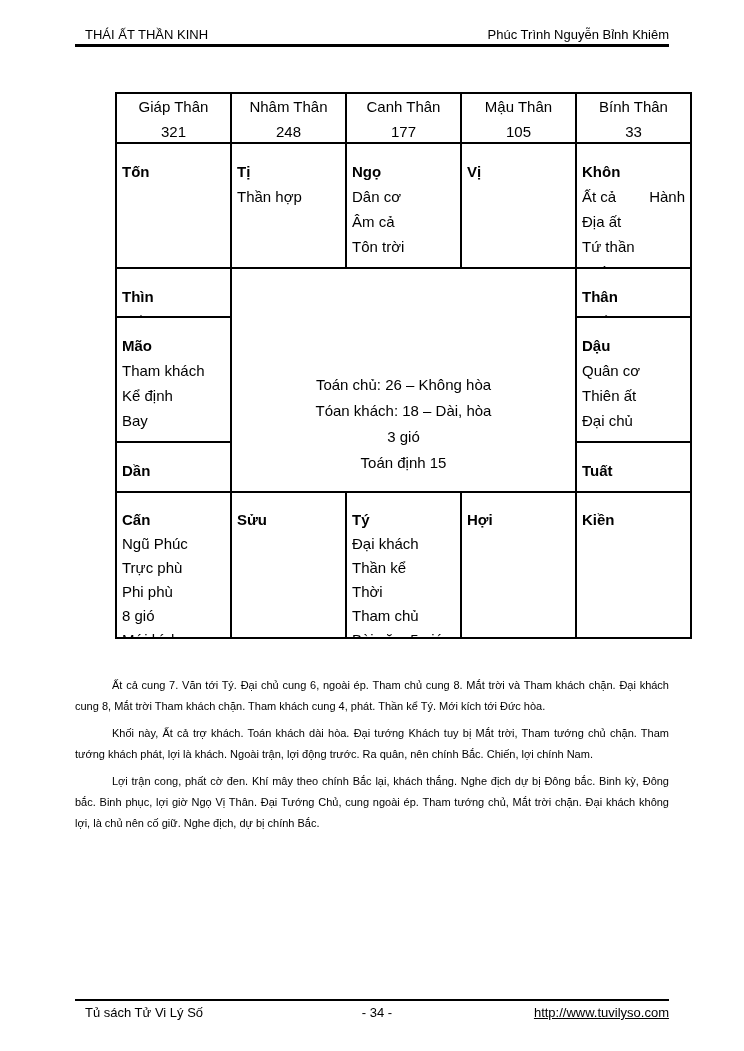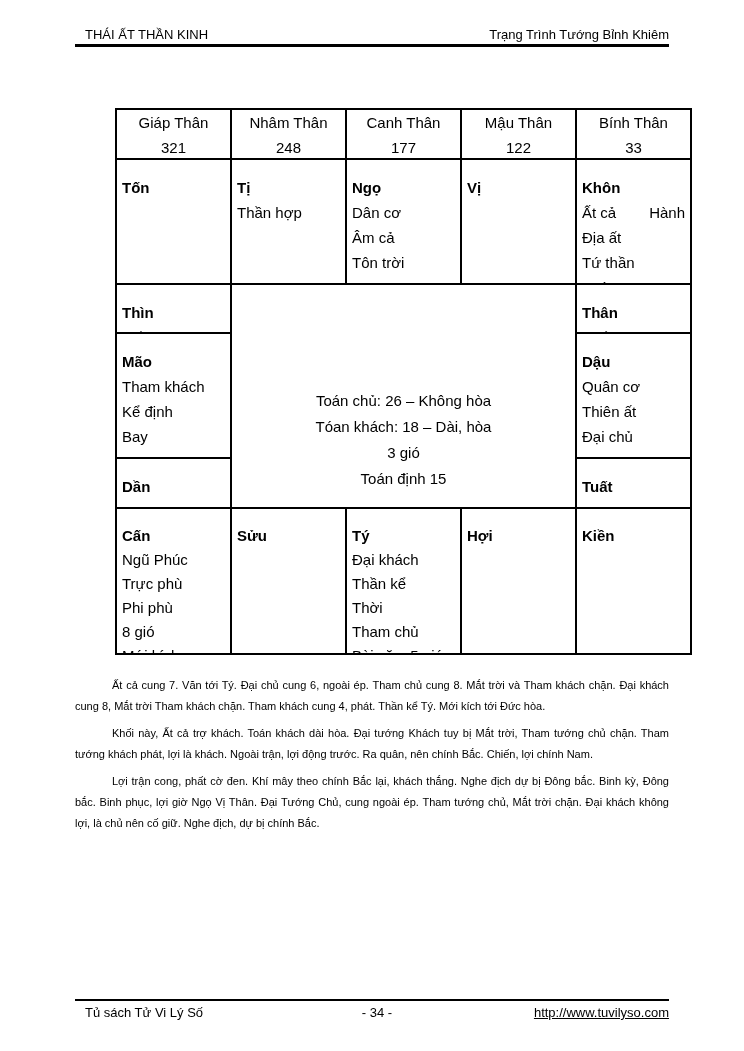--- a/index.html
+++ b/index.html
@@ -7,21 +7,21 @@
     position:relative;width:744px;height:1051px;background:#ffffff;
     font-family:"Liberation Sans","DejaVu Sans",sans-serif;color:#000;
     overflow:hidden;
   }
   
   .hdr{position:absolute;left:75px;top:27px;width:594px;display:flex;justify-content:space-between;font-size:13px;}
   .hdr-left{padding-left:10px;}
   .hdr-rule{position:absolute;left:75px;top:44px;width:594px;height:3px;background:#000;}
   
   .grid{
-    position:absolute;left:115px;top:108px;
+    position:absolute;left:115px;top:92px;
     display:grid;grid-template-columns:repeat(5,115px);
     grid-template-rows:50px 125px 49px 125px 50px 146px;
     border-top:2px solid #000;border-left:2px solid #000;
   }
   .cell{border-right:2px solid #000;border-bottom:2px solid #000;padding:15px 5px;font-size:15px;overflow:hidden;}
   .ycell{text-align:center;line-height:25px;padding:0 2px;}
   .title{font-weight:bold;line-height:25px;}
   .line{line-height:25px;white-space:pre-wrap;}
   .r6 .title{line-height:24px;}
   .r6 .line{line-height:24px;}
@@ -44,41 +44,41 @@
   .ftr-right{flex:1;text-align:right;}
   .ftr-right a{color:#000;text-decoration:underline;}
 </style>
 </head>
 <body>
 
 <div class="page">
 
   <div class="hdr">
     <span class="hdr-left">THÁI ẤT THẦN KINH</span>
-    <span class="hdr-right">Trạng Trình Tướng Bỉnh Khiêm</span>
+    <span class="hdr-right">Phúc Trình Nguyễn Bỉnh Khiêm</span>
   </div>
   <div class="hdr-rule"></div>
 
   <div class="grid">
 
     <div class="cell ycell">
       <div>Giáp Thân</div>
       <div>321</div>
     </div>
     <div class="cell ycell">
       <div>Nhâm Thân</div>
       <div>248</div>
     </div>
     <div class="cell ycell">
       <div>Canh Thân</div>
       <div>177</div>
     </div>
     <div class="cell ycell">
       <div>Mậu Thân</div>
-      <div>122</div>
+      <div>105</div>
     </div>
     <div class="cell ycell">
       <div>Bính Thân</div>
       <div>33</div>
     </div>
 
     <div class="cell">
       <div class="title">Tốn</div>
     </div>
     <div class="cell">

